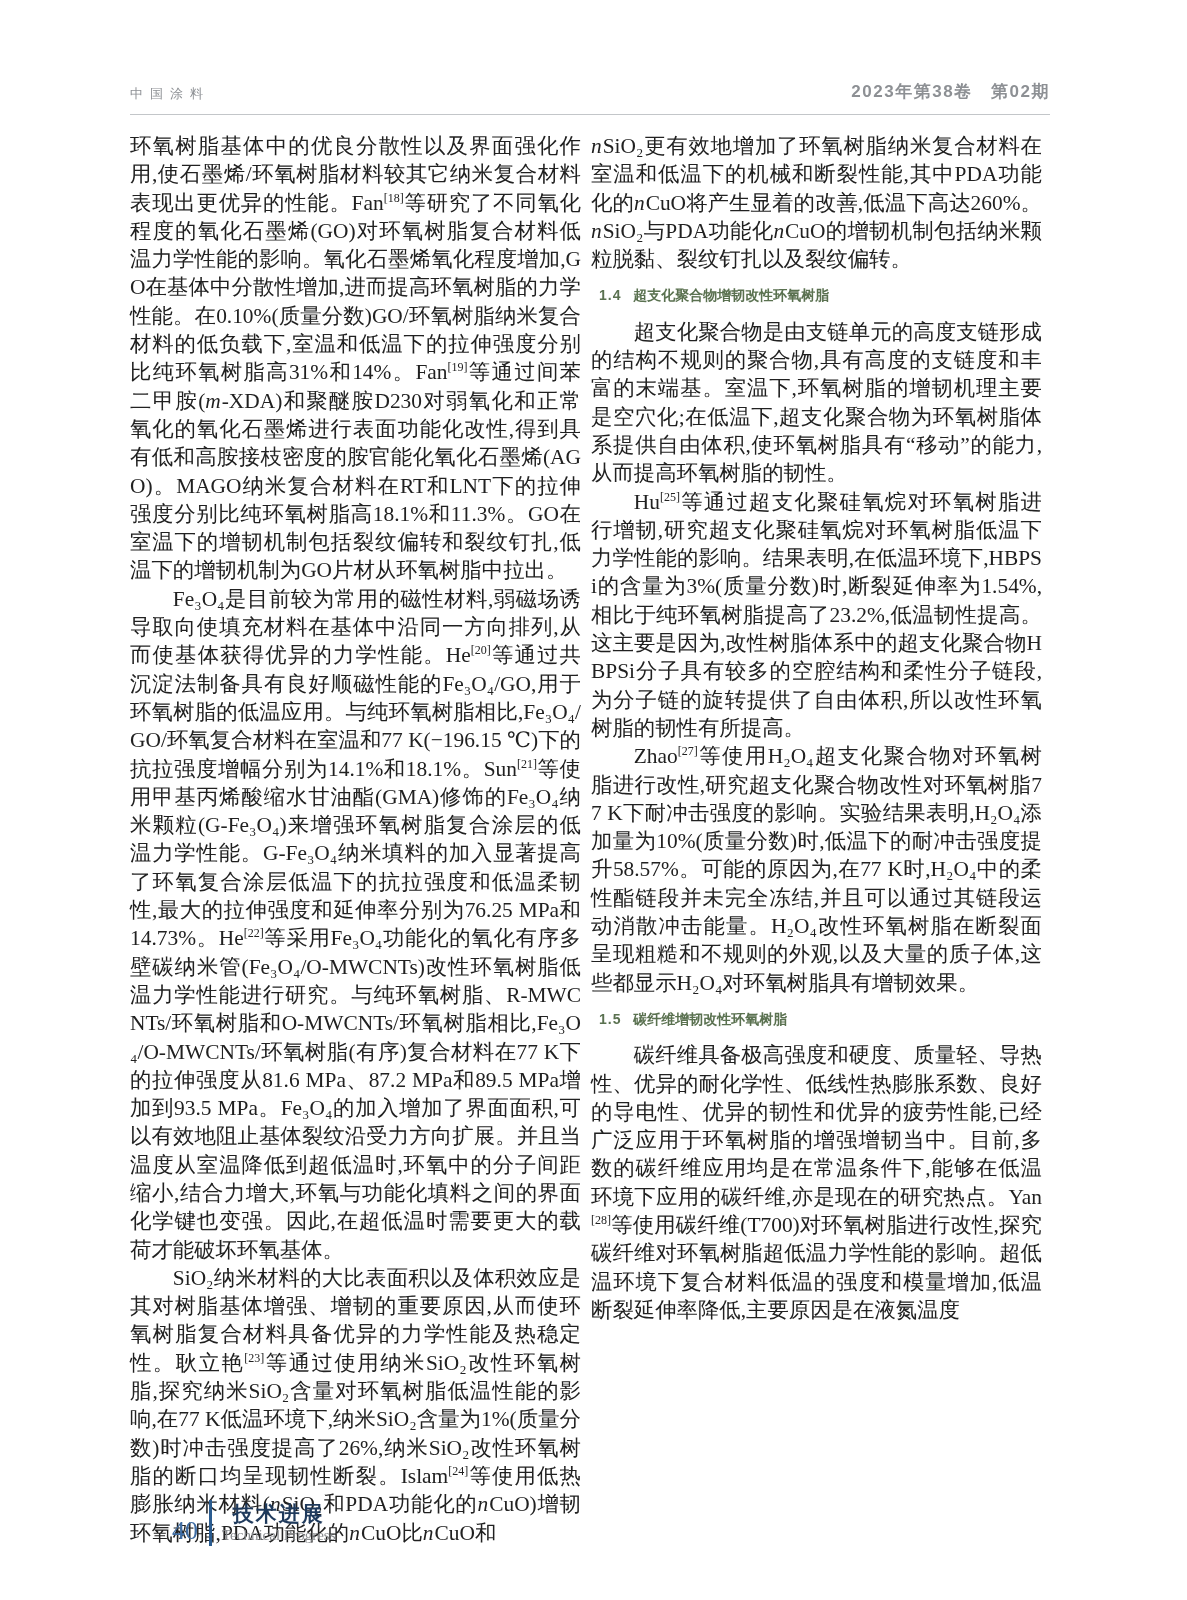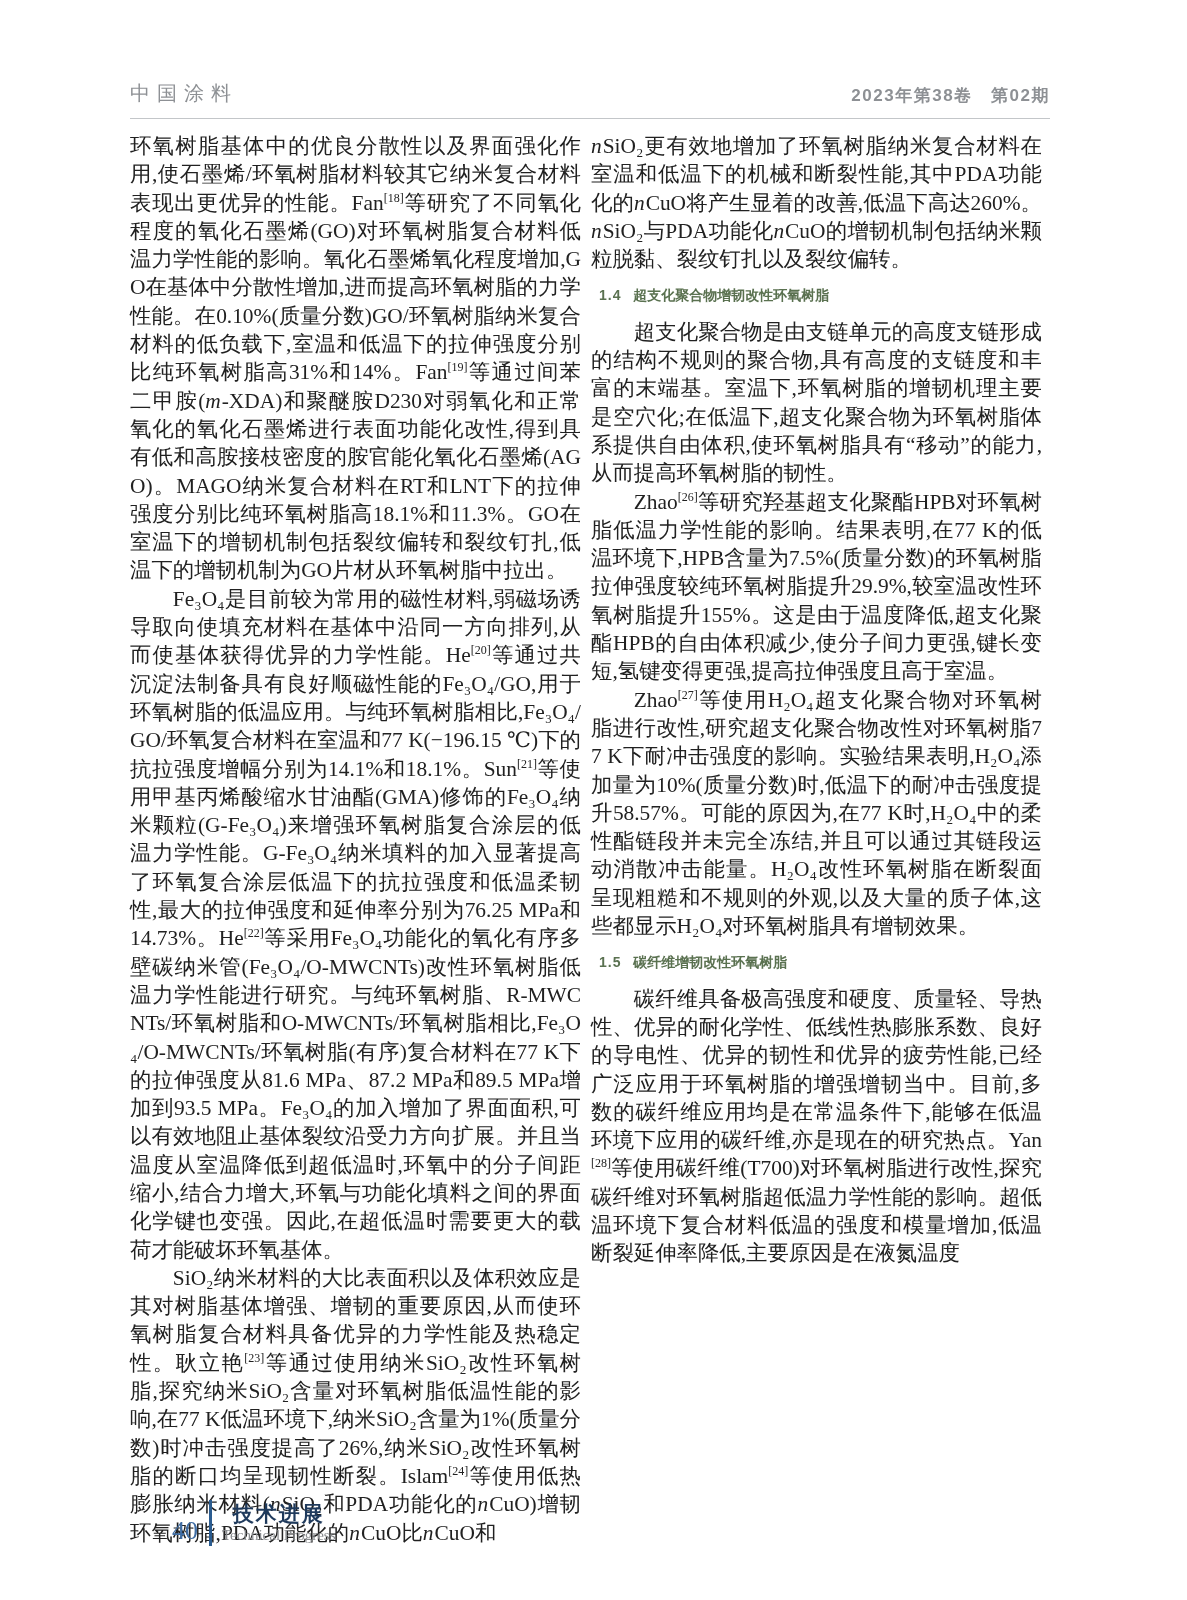--- a/index.html
+++ b/index.html
@@ -28,21 +28,21 @@
     top: 80px;
     display: flex;
     justify-content: space-between;
     align-items: flex-end;
     border-bottom: 1px solid #c3c6c9;
     padding-bottom: 11px;
     font-family: "Liberation Sans", "DejaVu Sans", sans-serif;
     color: var(--header-gray, #8d9094);
   }
   .journal-name {
-    font-size: 20px;
+    font-size: 13px;
     letter-spacing: 7px;
     font-family: Liberation Mono, monospace;
   }
   .issue-info {
     font-size: 17px;
     letter-spacing: 1.5px;
     font-weight: bold;
   }
   
   .columns {
@@ -145,21 +145,21 @@
   <main class="columns">
     <div class="column" id="col-left">
         <p class="para"><span>环氧树脂基体中的优良分散性以及界面强化作用,使石墨烯/环氧树脂材料较其它纳米复合材料表现出更优异的性能。Fan</span><sup>[18]</sup><span>等研究了不同氧化程度的氧化石墨烯(GO)对环氧树脂复合材料低温力学性能的影响。氧化石墨烯氧化程度增加,GO在基体中分散性增加,进而提高环氧树脂的力学性能。在0.10%(质量分数)GO/环氧树脂纳米复合材料的低负载下,室温和低温下的拉伸强度分别比纯环氧树脂高31%和14%。Fan</span><sup>[19]</sup><span>等通过间苯二甲胺(</span><i>m</i><span>-XDA)和聚醚胺D230对弱氧化和正常氧化的氧化石墨烯进行表面功能化改性,得到具有低和高胺接枝密度的胺官能化氧化石墨烯(AGO)。MAGO纳米复合材料在RT和LNT下的拉伸强度分别比纯环氧树脂高18.1%和11.3%。GO在室温下的增韧机制包括裂纹偏转和裂纹钉扎,低温下的增韧机制为GO片材从环氧树脂中拉出。</span></p>
         <p class="para indent"><span>Fe₃O₄是目前较为常用的磁性材料,弱磁场诱导取向使填充材料在基体中沿同一方向排列,从而使基体获得优异的力学性能。He</span><sup>[20]</sup><span>等通过共沉淀法制备具有良好顺磁性能的Fe₃O₄/GO,用于环氧树脂的低温应用。与纯环氧树脂相比,Fe₃O₄/GO/环氧复合材料在室温和77 K(−196.15 ℃)下的抗拉强度增幅分别为14.1%和18.1%。Sun</span><sup>[21]</sup><span>等使用甲基丙烯酸缩水甘油酯(GMA)修饰的Fe₃O₄纳米颗粒(G-Fe₃O₄)来增强环氧树脂复合涂层的低温力学性能。G-Fe₃O₄纳米填料的加入显著提高了环氧复合涂层低温下的抗拉强度和低温柔韧性,最大的拉伸强度和延伸率分别为76.25 MPa和14.73%。He</span><sup>[22]</sup><span>等采用Fe₃O₄功能化的氧化有序多壁碳纳米管(Fe₃O₄/O-MWCNTs)改性环氧树脂低温力学性能进行研究。与纯环氧树脂、R-MWCNTs/环氧树脂和O-MWCNTs/环氧树脂相比,Fe₃O₄/O-MWCNTs/环氧树脂(有序)复合材料在77 K下的拉伸强度从81.6 MPa、87.2 MPa和89.5 MPa增加到93.5 MPa。Fe₃O₄的加入增加了界面面积,可以有效地阻止基体裂纹沿受力方向扩展。并且当温度从室温降低到超低温时,环氧中的分子间距缩小,结合力增大,环氧与功能化填料之间的界面化学键也变强。因此,在超低温时需要更大的载荷才能破坏环氧基体。</span></p>
         <p class="para indent"><span>SiO₂纳米材料的大比表面积以及体积效应是其对树脂基体增强、增韧的重要原因,从而使环氧树脂复合材料具备优异的力学性能及热稳定性。耿立艳</span><sup>[23]</sup><span>等通过使用纳米SiO₂改性环氧树脂,探究纳米SiO₂含量对环氧树脂低温性能的影响,在77 K低温环境下,纳米SiO₂含量为1%(质量分数)时冲击强度提高了26%,纳米SiO₂改性环氧树脂的断口均呈现韧性断裂。Islam</span><sup>[24]</sup><span>等使用低热膨胀纳米材料(</span><i>n</i><span>SiO₂和PDA功能化的</span><i>n</i><span>CuO)增韧环氧树脂,PDA功能化的</span><i>n</i><span>CuO比</span><i>n</i><span>CuO和</span></p>
       </div>
     <div class="column" id="col-right">
         <p class="para"><i>n</i><span>SiO₂更有效地增加了环氧树脂纳米复合材料在室温和低温下的机械和断裂性能,其中PDA功能化的</span><i>n</i><span>CuO将产生显着的改善,低温下高达260%。</span><i>n</i><span>SiO₂与PDA功能化</span><i>n</i><span>CuO的增韧机制包括纳米颗粒脱黏、裂纹钉扎以及裂纹偏转。</span></p>
         <h2 class="section-heading"><span class="h-num">1.4</span><span>超支化聚合物增韧改性环氧树脂</span></h2>
         <p class="para indent"><span>超支化聚合物是由支链单元的高度支链形成的结构不规则的聚合物,具有高度的支链度和丰富的末端基。室温下,环氧树脂的增韧机理主要是空穴化;在低温下,超支化聚合物为环氧树脂体系提供自由体积,使环氧树脂具有“移动”的能力,从而提高环氧树脂的韧性。</span></p>
-        <p class="para indent"><span>Zhao</span><sup>[26]</sup><span>等研究羟基超支化聚酯HPB对环氧树脂低温力学性能的影响。结果表明,在77 K的低温环境下,HPB含量为7.5%(质量分数)的环氧树脂拉伸强度较纯环氧树脂提升29.9%,较室温改性环氧树脂提升155%。这是由于温度降低,超支化聚酯HPB的自由体积减少,使分子间力更强,键长变短,氢键变得更强,提高拉伸强度且高于室温。</span></p>
+        <p class="para indent"><span>Hu</span><sup>[25]</sup><span>等通过超支化聚硅氧烷对环氧树脂进行增韧,研究超支化聚硅氧烷对环氧树脂低温下力学性能的影响。结果表明,在低温环境下,HBPSi的含量为3%(质量分数)时,断裂延伸率为1.54%,相比于纯环氧树脂提高了23.2%,低温韧性提高。这主要是因为,改性树脂体系中的超支化聚合物HBPSi分子具有较多的空腔结构和柔性分子链段,为分子链的旋转提供了自由体积,所以改性环氧树脂的韧性有所提高。</span></p>
         <p class="para indent"><span>Zhao</span><sup>[27]</sup><span>等使用H₂O₄超支化聚合物对环氧树脂进行改性,研究超支化聚合物改性对环氧树脂77 K下耐冲击强度的影响。实验结果表明,H₂O₄添加量为10%(质量分数)时,低温下的耐冲击强度提升58.57%。可能的原因为,在77 K时,H₂O₄中的柔性酯链段并未完全冻结,并且可以通过其链段运动消散冲击能量。H₂O₄改性环氧树脂在断裂面呈现粗糙和不规则的外观,以及大量的质子体,这些都显示H₂O₄对环氧树脂具有增韧效果。</span></p>
         <h2 class="section-heading"><span class="h-num">1.5</span><span>碳纤维增韧改性环氧树脂</span></h2>
         <p class="para indent"><span>碳纤维具备极高强度和硬度、质量轻、导热性、优异的耐化学性、低线性热膨胀系数、良好的导电性、优异的韧性和优异的疲劳性能,已经广泛应用于环氧树脂的增强增韧当中。目前,多数的碳纤维应用均是在常温条件下,能够在低温环境下应用的碳纤维,亦是现在的研究热点。Yan</span><sup>[28]</sup><span>等使用碳纤维(T700)对环氧树脂进行改性,探究碳纤维对环氧树脂超低温力学性能的影响。超低温环境下复合材料低温的强度和模量增加,低温断裂延伸率降低,主要原因是在液氮温度</span></p>
       </div>
   </main>
 
   <footer class="page-footer">
     <span class="page-num">40</span>
     <span class="footer-bar"></span>
     <span class="footer-titles">

